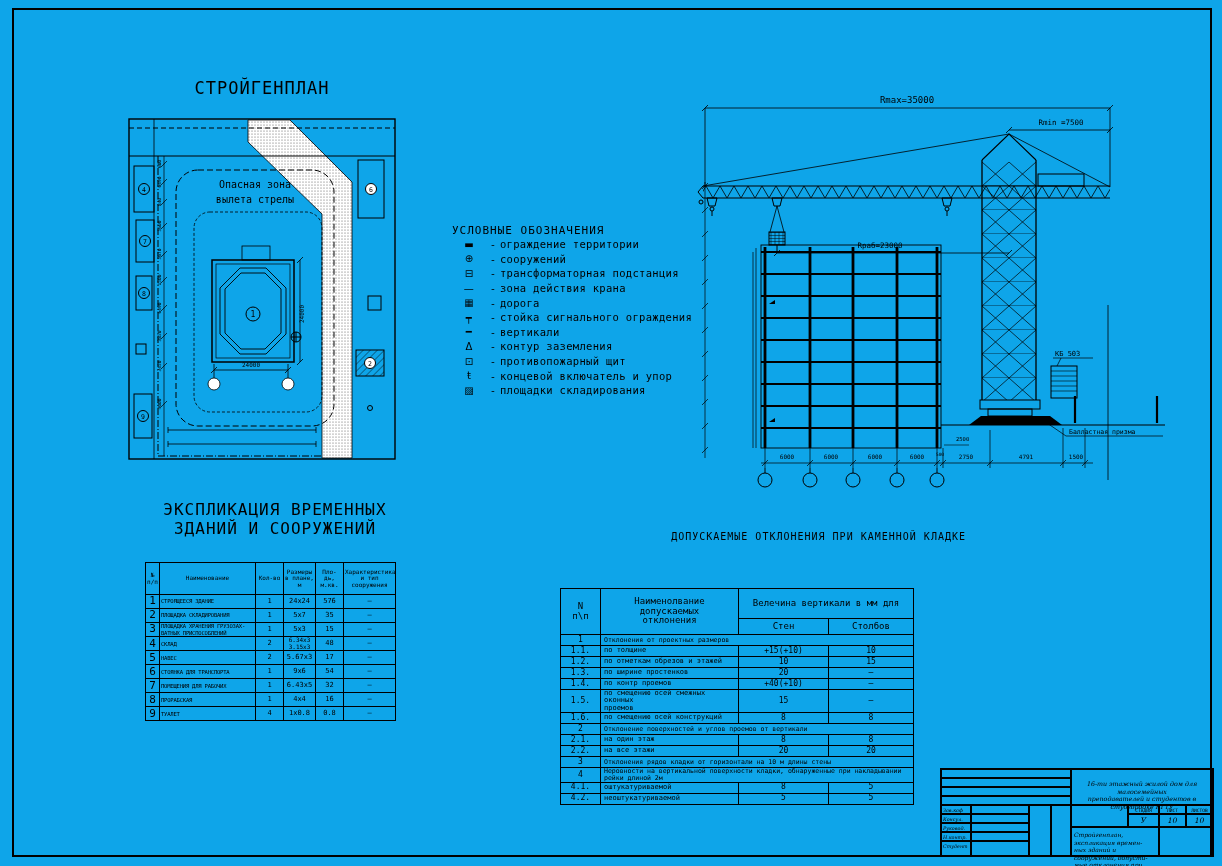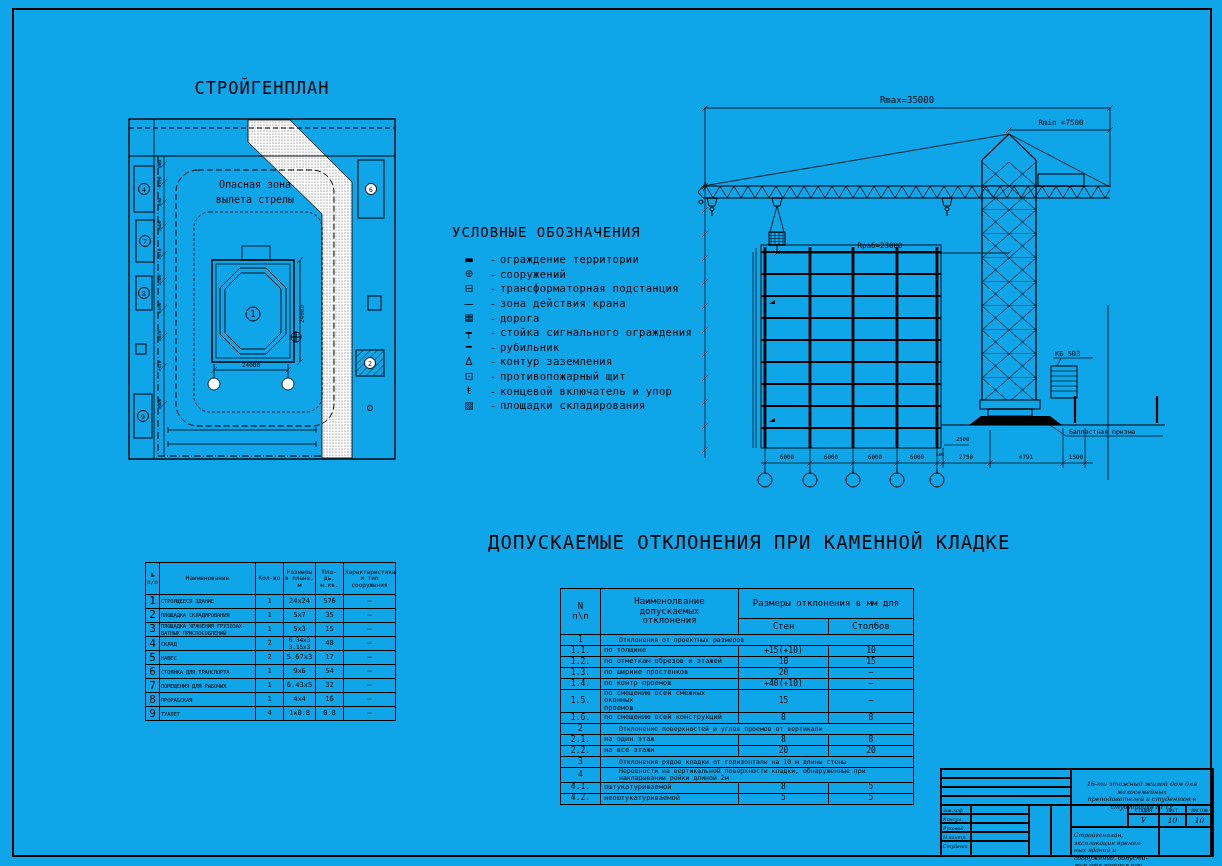--- a/index.html
+++ b/index.html
@@ -4,47 +4,47 @@
 <style>
   html,body{margin:0;padding:0;background:#ddd}
   .sheet{position:relative;width:1222px;height:866px;background:#0ea5e9;color:#000;
          font-family:"DejaVu Sans Mono",monospace;overflow:hidden}
   .abs{position:absolute}
   .frame{left:12px;top:8px;width:1196px;height:845px;border:2px solid #000}
   
   .h-cad{letter-spacing:1px;white-space:nowrap}
   #siteplan-title{left:128px;top:78px;width:268px;text-align:center;font-size:17px}
   #legend{left:452px;top:224px;width:270px}
-  #legend .lg-title{font-size:14px;letter-spacing:1px;margin-bottom:12px}
+  #legend .lg-title{font-size:11px;letter-spacing:1px;}
   .lg-row{display:flex;align-items:center;height:14.6px;font-size:10.5px;letter-spacing:.3px}
   .lg-sym{width:34px;text-align:center;font-size:10px;font-family:"DejaVu Sans",sans-serif}
   .lg-dash{width:14px;text-align:center}
   .lg-lbl{white-space:nowrap}
   #expl-head{left:145px;top:500px;width:260px;text-align:center;font-size:16px;line-height:19px;letter-spacing:1px;white-space:pre-line}
-  #dev-head{left:488px;top:531px;width:442px;text-align:right;font-size:19px;letter-spacing:1px}
+  #dev-head{left:524px;top:531px;width:442px;text-align:right;font-size:10px;letter-spacing:1px}
   
   table{border-collapse:collapse;table-layout:fixed}
   td{border:1px solid #000;padding:0 1px;vertical-align:middle;overflow:hidden}
   .pre{white-space:pre-line}
   #expl-table{left:145px;top:562px;width:250px}
   #expl-table td{text-align:center;font-size:7px;line-height:1.1}
   #expl-table tr{height:14px}
   #expl-table tr.hd{height:32px}
   #expl-table td.hd{font-size:6px}
   #expl-table td.num{font-size:11px}
   #expl-table td.nm{font-size:5.5px;text-align:left;text-transform:uppercase;letter-spacing:-0.2px}
   #dev-table{left:560px;top:588px;width:353px}
   #dev-table td{text-align:center;font-size:8px;line-height:1.05}
   #dev-table tr{height:11px}
   #dev-table tr.h1{height:30px}
   #dev-table tr.h2{height:16px}
   #dev-table tr.tall{height:18px}
   #dev-table td.hd{font-size:9px}
   #dev-table td.nm{text-align:left;font-size:7px;padding-left:3px}
-  #dev-table td.sp{text-align:left;font-size:6.5px;padding-left:18px}
+  #dev-table td.sp{text-align:left;font-size:6.5px;padding-left:3px}
   
   #titleblock{left:940px;top:768px;width:272px;height:87px;border:1.5px solid #000;font-family:"DejaVu Serif",serif}
   .tb-cell{position:absolute;border:0.5px solid #000;box-sizing:border-box}
   .tb-role{font-style:italic;font-size:4.8px;line-height:9px;padding-left:1px}
   .tb-proj{font-style:italic;font-size:6.3px;line-height:7.5px;text-align:center;padding-top:10px;white-space:pre-line}
   .tb-doc{font-style:italic;font-size:6px;line-height:7.5px;padding:3px 2px;white-space:pre-line}
   .tb-sl{font-size:4.5px;text-align:center;line-height:9px;font-family:"DejaVu Sans Mono",monospace}
   .tb-sv{font-style:italic;font-size:7.5px;text-align:center;line-height:12px}
   
   svg{position:absolute;overflow:visible}
@@ -194,21 +194,21 @@
       <span class="lg-lbl">дорога</span>
     </div>
     <div class="lg-row">
       <span class="lg-sym">┯</span>
       <span class="lg-dash">-</span>
       <span class="lg-lbl">стойка сигнального ограждения</span>
     </div>
     <div class="lg-row">
       <span class="lg-sym">━</span>
       <span class="lg-dash">-</span>
-      <span class="lg-lbl">рубильник</span>
+      <span class="lg-lbl">вертикали</span>
     </div>
     <div class="lg-row">
       <span class="lg-sym">Δ</span>
       <span class="lg-dash">-</span>
       <span class="lg-lbl">контур заземления</span>
     </div>
     <div class="lg-row">
       <span class="lg-sym">⊡</span>
       <span class="lg-dash">-</span>
       <span class="lg-lbl">противопожарный щит</span>
@@ -383,20 +383,22 @@
       <circle cx="212" cy="390" r="7"></circle>
         <circle cx="252" cy="390" r="7"></circle>
       <line x1="80" y1="378" x2="80" y2="383"></line>
         <line x1="125" y1="378" x2="125" y2="383"></line>
       <line x1="168" y1="378" x2="168" y2="383"></line>
         <line x1="212" y1="378" x2="212" y2="383"></line>
       <line x1="252" y1="378" x2="252" y2="383"></line>
     </g>
   </svg>
 
+  <div class="abs pre" id="expl-head">ЭКСПЛИКАЦИЯ ВРЕМЕННЫХ
+ЗДАНИЙ И СООРУЖЕНИЙ</div>
 
   <table class="abs" id="expl-table">
     <colgroup>
         <col style="width:14px">
         <col style="width:96px">
         <col style="width:28px">
         <col style="width:32px">
         <col style="width:28px">
         <col style="width:52px">
       </colgroup>
@@ -500,21 +502,21 @@
         <col style="width:138px">
         <col style="width:90px">
         <col style="width:85px">
       </colgroup>
     <tbody>
         <tr class="h1">
       <td class="hd pre" rowspan="2">N
 п\п</td>
       <td class="hd pre" rowspan="2">Наименолвание допускаемых
 отклонения</td>
-      <td class="hd" colspan="2">Размеры отклонения в мм для</td>
+      <td class="hd" colspan="2">Велечина вертикали в мм для</td>
     </tr>
     <tr class="h2">
       <td class="hd">Стен</td>
       <td class="hd">Столбов</td>
     </tr>
     <tr>
           <td>1</td>
           <td class="sp" colspan="3">Отклонения от проектных размеров</td>
         </tr>
     <tr>

